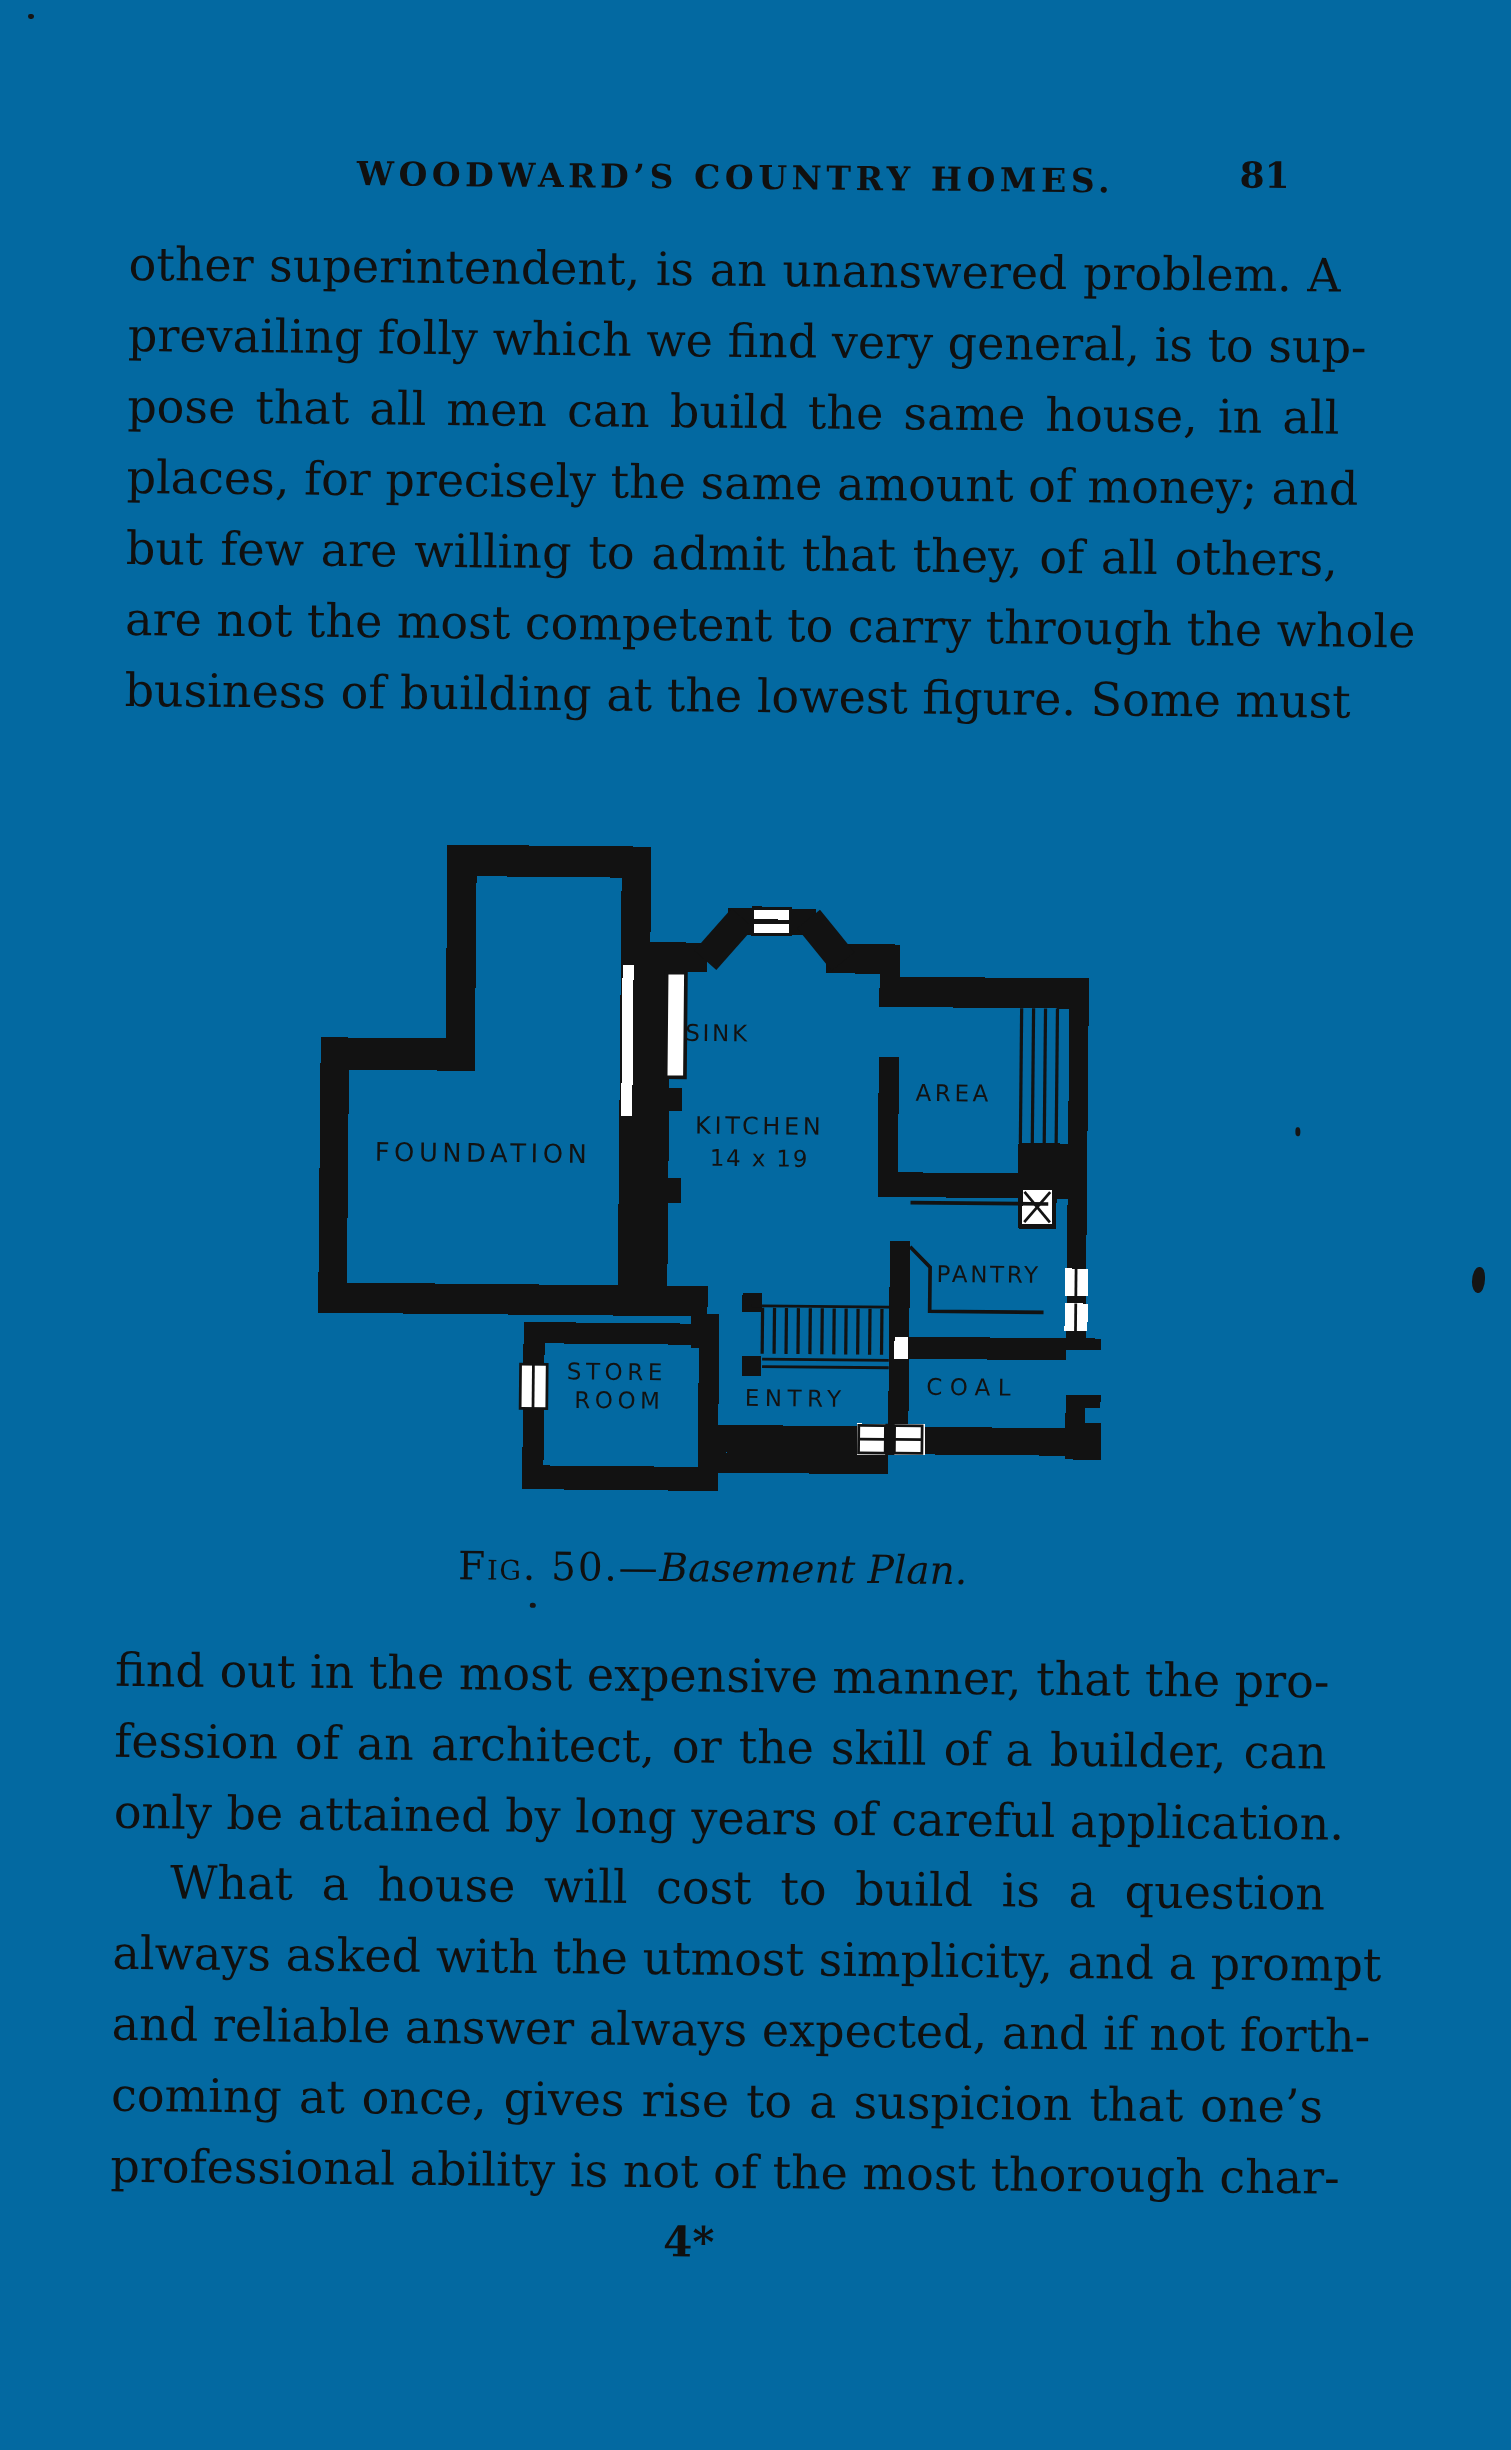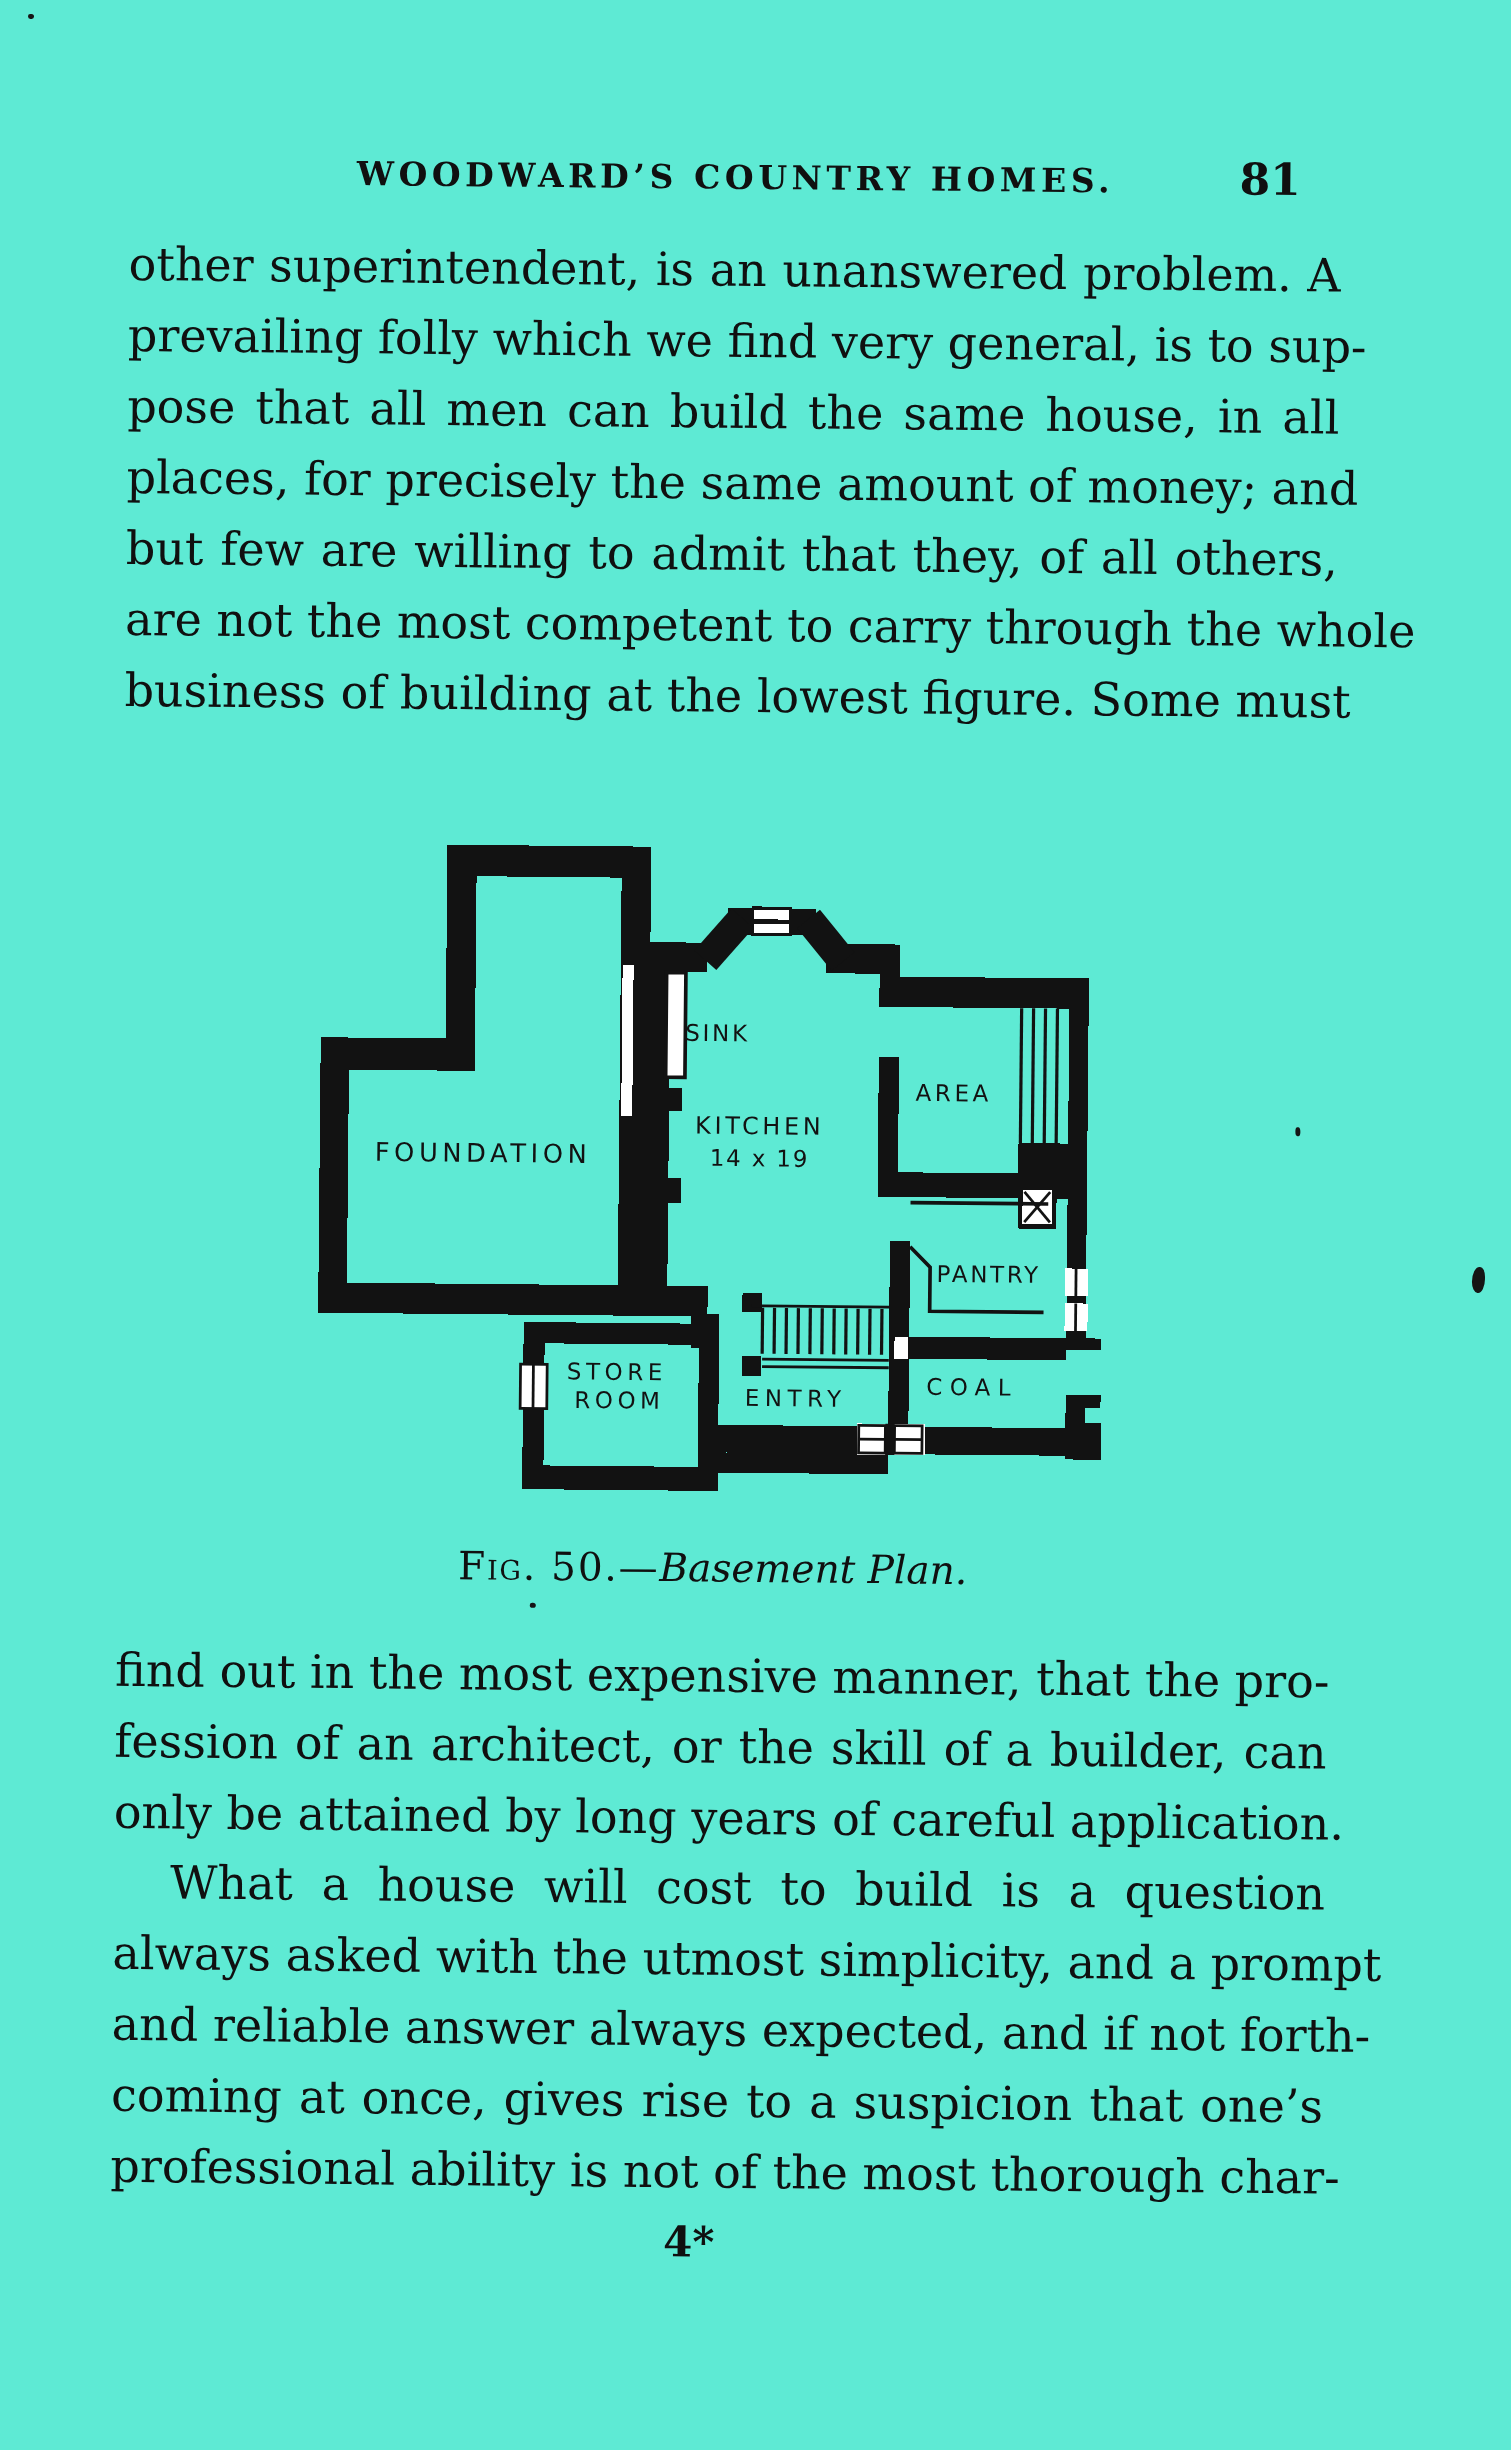--- a/index.html
+++ b/index.html
@@ -1,22 +1,22 @@
 <!DOCTYPE html>
 <html style="font-size:14.7px"><head>
 <meta charset="utf-8">
 <style>
   html,body{margin:0;padding:0;background:#e8e8e8;}
-  .page{position:relative;width:1512px;height:2450px;background:#5eead4;overflow:hidden;
+  .page{position:relative;width:1512px;height:2450px;background:#0369a1;overflow:hidden;
         font-family:"DejaVu Serif","Liberation Serif",serif;color:#101010;}
   .tilt{position:absolute;inset:0;transform:rotate(0.55deg);transform-origin:138px 229px;}
 
   .running-head{position:absolute;left:129px;top:152px;width:1212px;text-align:center;
         font-size:33px;font-weight:700;letter-spacing:4.6px;white-space:nowrap;}
-  .pagenum{position:absolute;left:1239px;top:143px;font-size:44px;font-weight:700;}
+  .pagenum{position:absolute;left:1239px;top:143px;font-size:36px;font-weight:700;}
 
   .para{position:absolute;left:129px;width:1212px;font-size:46px;line-height:71px;}
   .para .line{text-align:justify;text-align-last:justify;white-space:nowrap;}
   .para .line.indent{text-indent:57px;}
   .p1{top:229px;}
   .p2{top:1635px;}
   .p3{top:1847px;}
 
   .figure{position:absolute;left:312px;top:815px;width:808px;height:698px;}
   .figure svg{display:block;width:808px;height:698px;}

